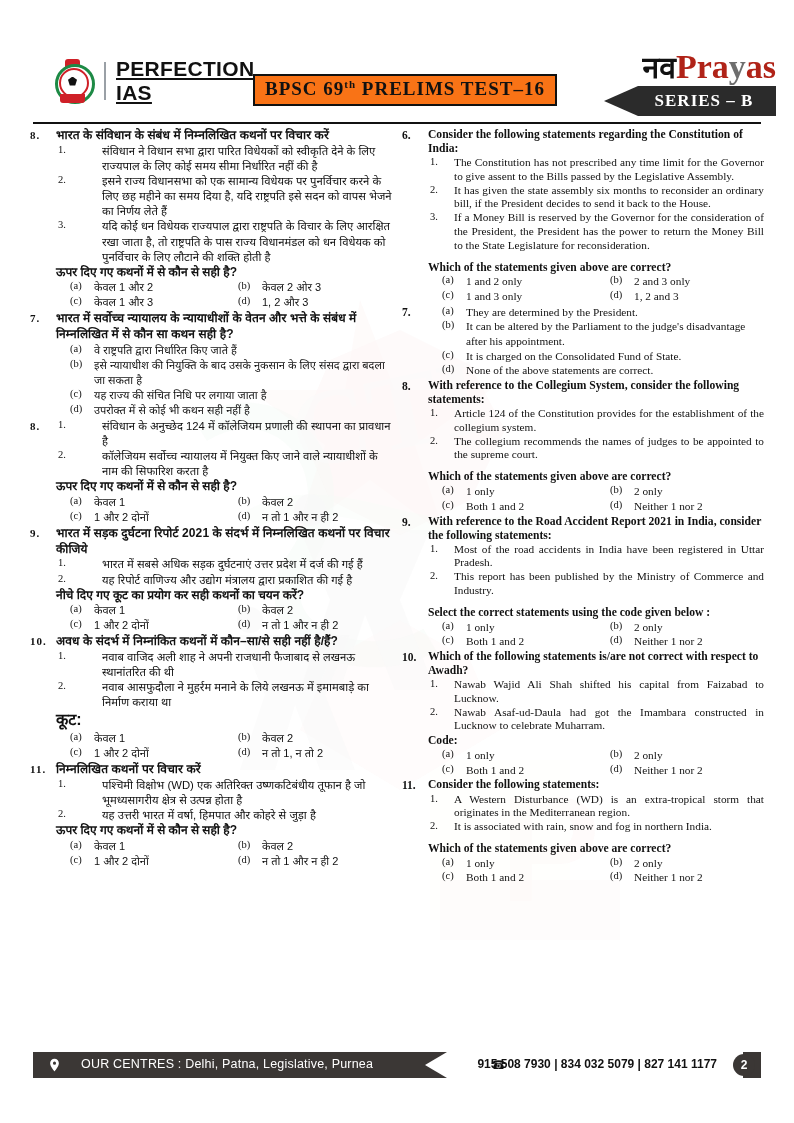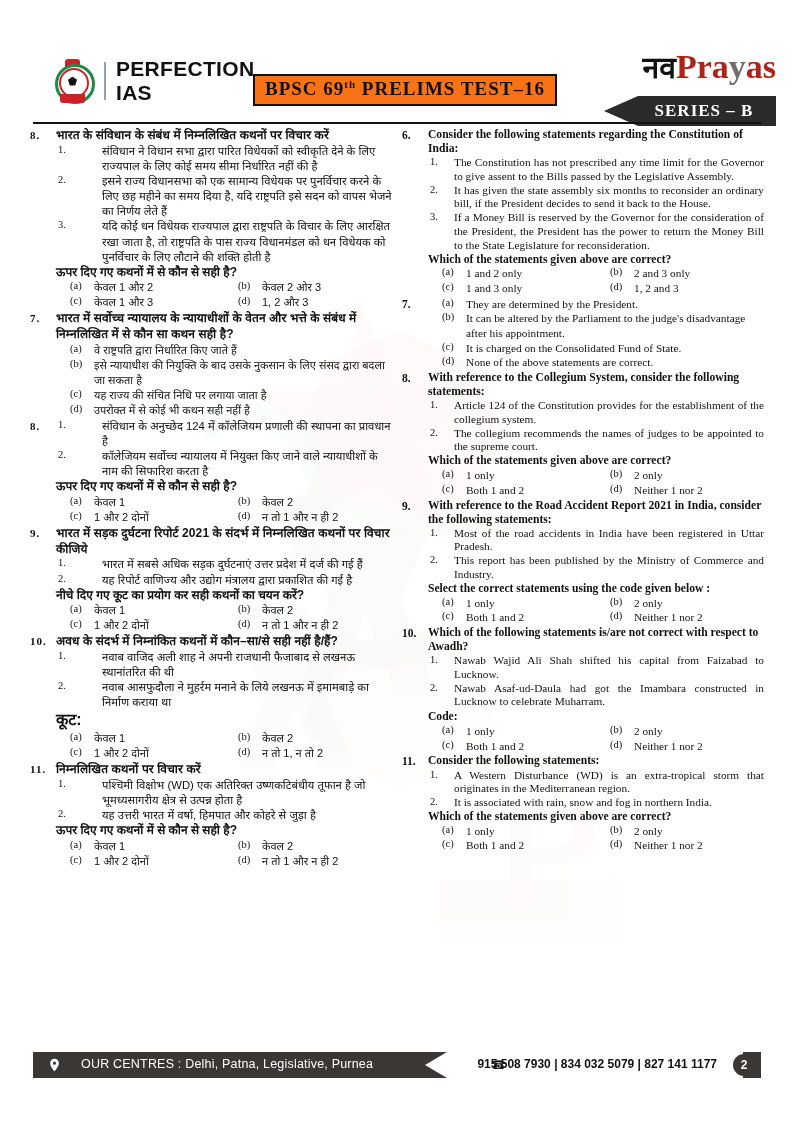--- a/index.html
+++ b/index.html
@@ -21,39 +21,39 @@
     border:3px solid #1d8a45;background:#fff;}
   .emblem .ring2{position:absolute;left:7px;top:9px;width:26px;height:26px;border-radius:50%;
     border:2px solid #cf2027;}
   .emblem .top{position:absolute;left:13px;top:0px;width:15px;height:8px;background:#cf2027;
     border-radius:3px 3px 0 0;}
   .emblem .bot{position:absolute;left:8px;top:35px;width:25px;height:9px;background:#cf2027;
     border-radius:0 0 3px 3px;}
   .emblem .ctr{position:absolute;left:16px;top:18px;width:9px;height:9px;background:#111;
     clip-path:polygon(50% 0,100% 35%,80% 100%,20% 100%,0 35%);}
   .logo-div{width:2px;height:38px;background:#9aa0a6;}
-  .logo-words{line-height:1.0;}
+  .logo-words{line-height:1.0;text-decoration:underline;}
   .logo-words .l1{font-family:"Liberation Sans",sans-serif;font-weight:bold;font-size:21px;
     letter-spacing:.3px;color:#111;}
   .logo-words .l2{font-family:"Liberation Sans",sans-serif;font-weight:bold;font-size:21px;
     letter-spacing:.3px;color:#111;margin-top:3px;}
 
   .title-box{position:absolute;left:253px;top:22px;border:2px solid #111;padding:2px 10px 4px;
     background:#f97316;}
   .title-box .t{font-family:"Liberation Serif",serif;font-weight:bold;font-size:19px;
     letter-spacing:1px;white-space:nowrap;}
   .title-box sup{font-size:11px;}
 
   .logo-right{position:absolute;right:18px;top:-2px;width:180px;}
   .np{font-family:"Liberation Serif",serif;font-size:34px;font-weight:bold;line-height:1;
     text-align:right;white-space:nowrap;}
   .np .nav{color:#111;font-size:30px;}
   .np .pr{color:#b02318;}
   .np .ay{color:#6e6e6e;}
-  .series{position:relative;margin-top:12px;height:17px;}
+  .series{position:relative;margin-top:2px;height:17px;}
   .series .tag{position:absolute;right:0;top:0;height:30px;width:172px;background:#2b2b2b;
     clip-path:polygon(34px 0,100% 0,100% 100%,34px 100%,0 50%);
     display:flex;align-items:center;justify-content:center;}
   .series .tag span{color:#fff;font-family:"Liberation Serif",serif;font-weight:bold;
     font-size:17px;letter-spacing:1px;padding-left:28px;}
 
   .rule{position:absolute;left:33px;top:122px;width:728px;height:2px;background:#111;z-index:3;}
 
   
   .cols{position:absolute;left:30px;top:128px;width:734px;height:918px;z-index:2;
@@ -75,21 +75,21 @@
   .pts{margin:0;padding:0;list-style:none;}
   .pt{display:flex;margin-top:0px;}
   .pt .n{width:24px;flex:0 0 24px;font-size:10.5px;padding-left:2px;}
   .pt .tx{flex:1;}
   .pt .tx.hi{font-size:11.3px;line-height:1.34;font-family:"Liberation Sans",sans-serif;margin-left:20px;}
   .pt .tx.en{font-size:11.3px;line-height:1.22;font-family:"Liberation Serif",serif;
              text-align:justify;}
 
   .askline{font-weight:bold;}
   .askline.hi{font-size:12px;font-family:"Liberation Sans",sans-serif;line-height:1.3;}
-  .askline.en{font-size:11.6px;font-family:"Liberation Serif",serif;line-height:1.2;}
+  .askline.en{font-size:11.6px;font-family:"Liberation Serif",serif;line-height:1.2;margin-top:8px;}
 
   .opts{display:flex;flex-wrap:wrap;margin-top:0px;}
   .opt{display:flex;width:50%;box-sizing:border-box;padding-left:14px;}
   .opt.full{width:100%;}
   .opt .k{width:24px;flex:0 0 24px;font-size:10.5px;}
   .opt .v{flex:1;}
   .opt .v.hi{font-size:11px;font-family:"Liberation Sans",sans-serif;line-height:1.36;}
   .opt .v.en{font-size:11.3px;font-family:"Liberation Serif",serif;line-height:1.3;}
   .opts.stack .opt{width:100%;padding-left:14px;}
 

